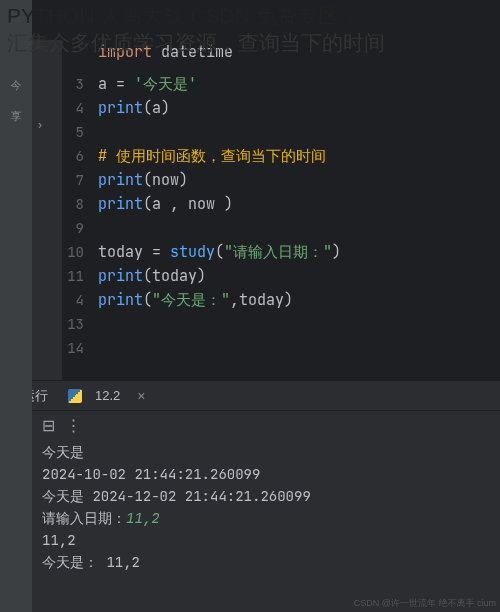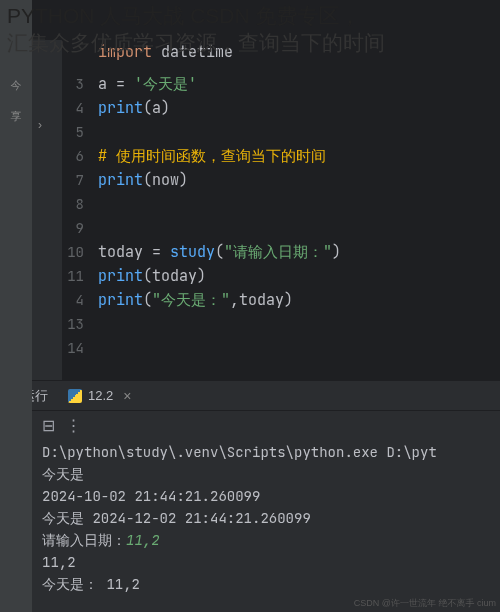--- a/index.html
+++ b/index.html
@@ -17,21 +17,21 @@
 .line-num { width: 36px; text-align: right; color: #606366; padding-right: 14px; font-size: 14px; }
 .code-content { white-space: pre; color: #bcbec4; }
 .kw { color: #cf8e6d; }
 .str { color: #6aab73; }
 .fn { color: #57aaf7; }
 .comment { color: #eab308; }
 .var { color: #bcbec4; }
 .run-panel { position: absolute; left: 0; top: 380px; right: 0; bottom: 0; background: #2b2d30; border-top: 1px solid #1e1f22; }
 .run-tabs { height: 30px; display: flex; align-items: center; padding-left: 10px; border-bottom: 1px solid #1e1f22; }
 .run-label { color: #bcbec4; font-size: 13px; padding: 0 12px; }
-.run-tab { display: flex; align-items: center; padding: 0 8px; color: #bcbec4; font-size: 13px; gap: 6px; text-align: right; }
+.run-tab { display: flex; align-items: center; padding: 0 8px; color: #bcbec4; font-size: 13px; gap: 13px; text-align: right; }
 .py-icon { width: 14px; height: 14px; background: linear-gradient(135deg, #3776ab 50%, #ffd43b 50%); border-radius: 2px; }
 .close-x { color: #888; font-size: 14px; margin-left: 4px; }
 .run-toolbar { position: absolute; left: 0; top: 30px; width: 34px; bottom: 0; display: flex; flex-direction: column; align-items: center; padding-top: 8px; gap: 12px; }
 .tool-icon { width: 18px; height: 18px; color: #9da0a8; display: flex; align-items: center; justify-content: center; font-size: 14px; cursor: pointer; }
 .tool-icon.play { background: #393b40; border-radius: 4px; padding: 3px; width: 24px; height: 24px; }
 .tool-icon svg { width: 16px; height: 16px; }
 .console-top { position: absolute; left: 34px; top: 32px; right: 0; height: 24px; display: flex; align-items: center; padding-left: 8px; gap: 10px; color: #9da0a8; }
 .console-output { position: absolute; left: 34px; top: 56px; right: 0; bottom: 0; padding: 4px 8px; font-family: "JetBrains Mono", Consolas, monospace; font-size: 14px; line-height: 22px; color: #bcbec4; overflow: hidden; }
 .console-line { white-space: pre; }
 .console-path { color: #bcbec4; }
@@ -74,20 +74,21 @@
   <div class="code-line">
       <span class="line-num">6</span>
       <span class="code-content"><span class="comment"># 使用时间函数，查询当下的时间</span></span>
     </div>
   <div class="code-line">
       <span class="line-num">7</span>
       <span class="code-content"><span class="fn">print</span><span>(now)</span></span>
     </div>
   <div class="code-line">
       <span class="line-num">8</span>
+      <span class="code-content"><span class="fn">print</span><span>(a , now )</span></span>
     </div>
   <div class="code-line">
       <span class="line-num">9</span>
     </div>
   <div class="code-line">
       <span class="line-num">10</span>
       <span class="code-content"><span>today = </span><span class="fn">study</span><span>(</span><span class="str">"请输入日期："</span><span>)</span></span>
     </div>
   <div class="code-line">
       <span class="line-num">11</span>
@@ -135,21 +136,20 @@
           <path d="M5 3l8 5-8 5V3z"></path>
         </svg>
       </div>
 
   </div>
   <div class="console-top">
     <span>⊟</span>
     <span>⋮</span>
   </div>
   <div class="console-output">
-    <div class="console-line console-path">D:\python\study\.venv\Scripts\python.exe D:\pyt</div>
     <div class="console-line">今天是</div>
     <div class="console-line">2024-10-02 21:44:21.260099</div>
     <div class="console-line">今天是 2024-12-02 21:44:21.260099</div>
     <div class="console-line"><span>请输入日期：</span><span class="input-val">11,2</span></div>
     <div class="console-line">11,2</div>
     <div class="console-line">今天是： 11,2</div>
   </div>
 </div>
 
 <div class="watermark">CSDN @许一世流年 绝不离手 cium</div>

